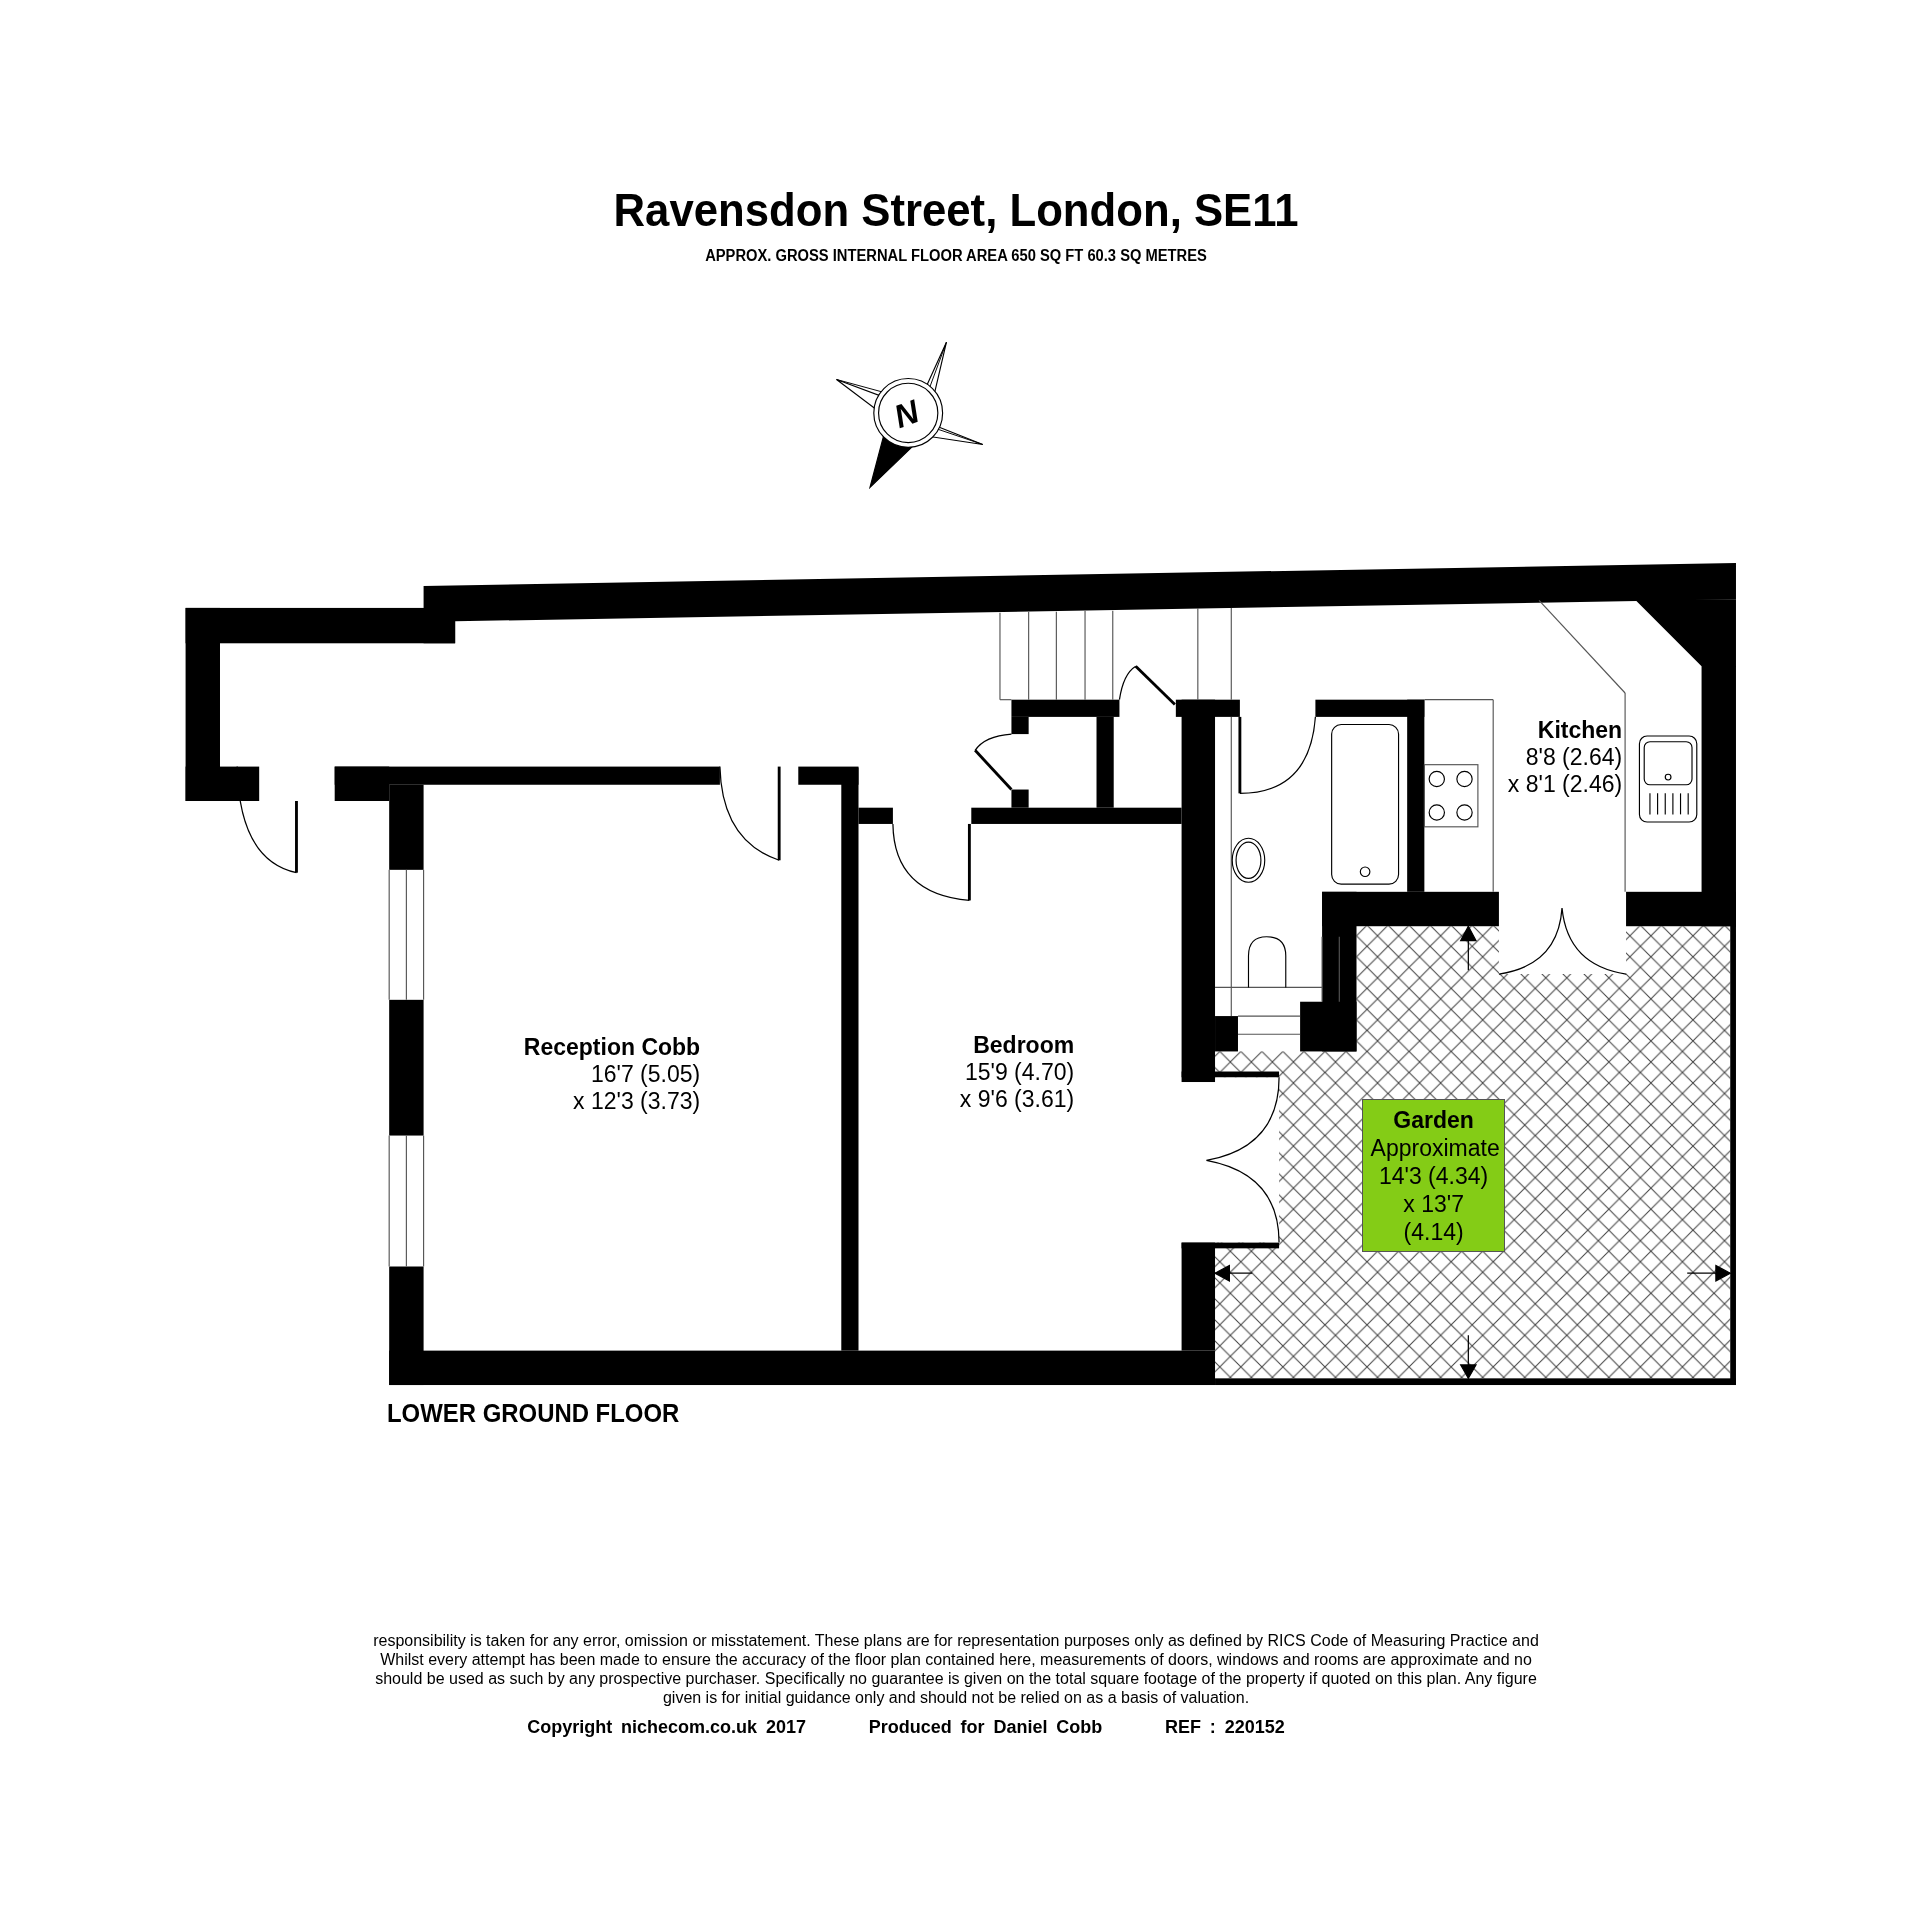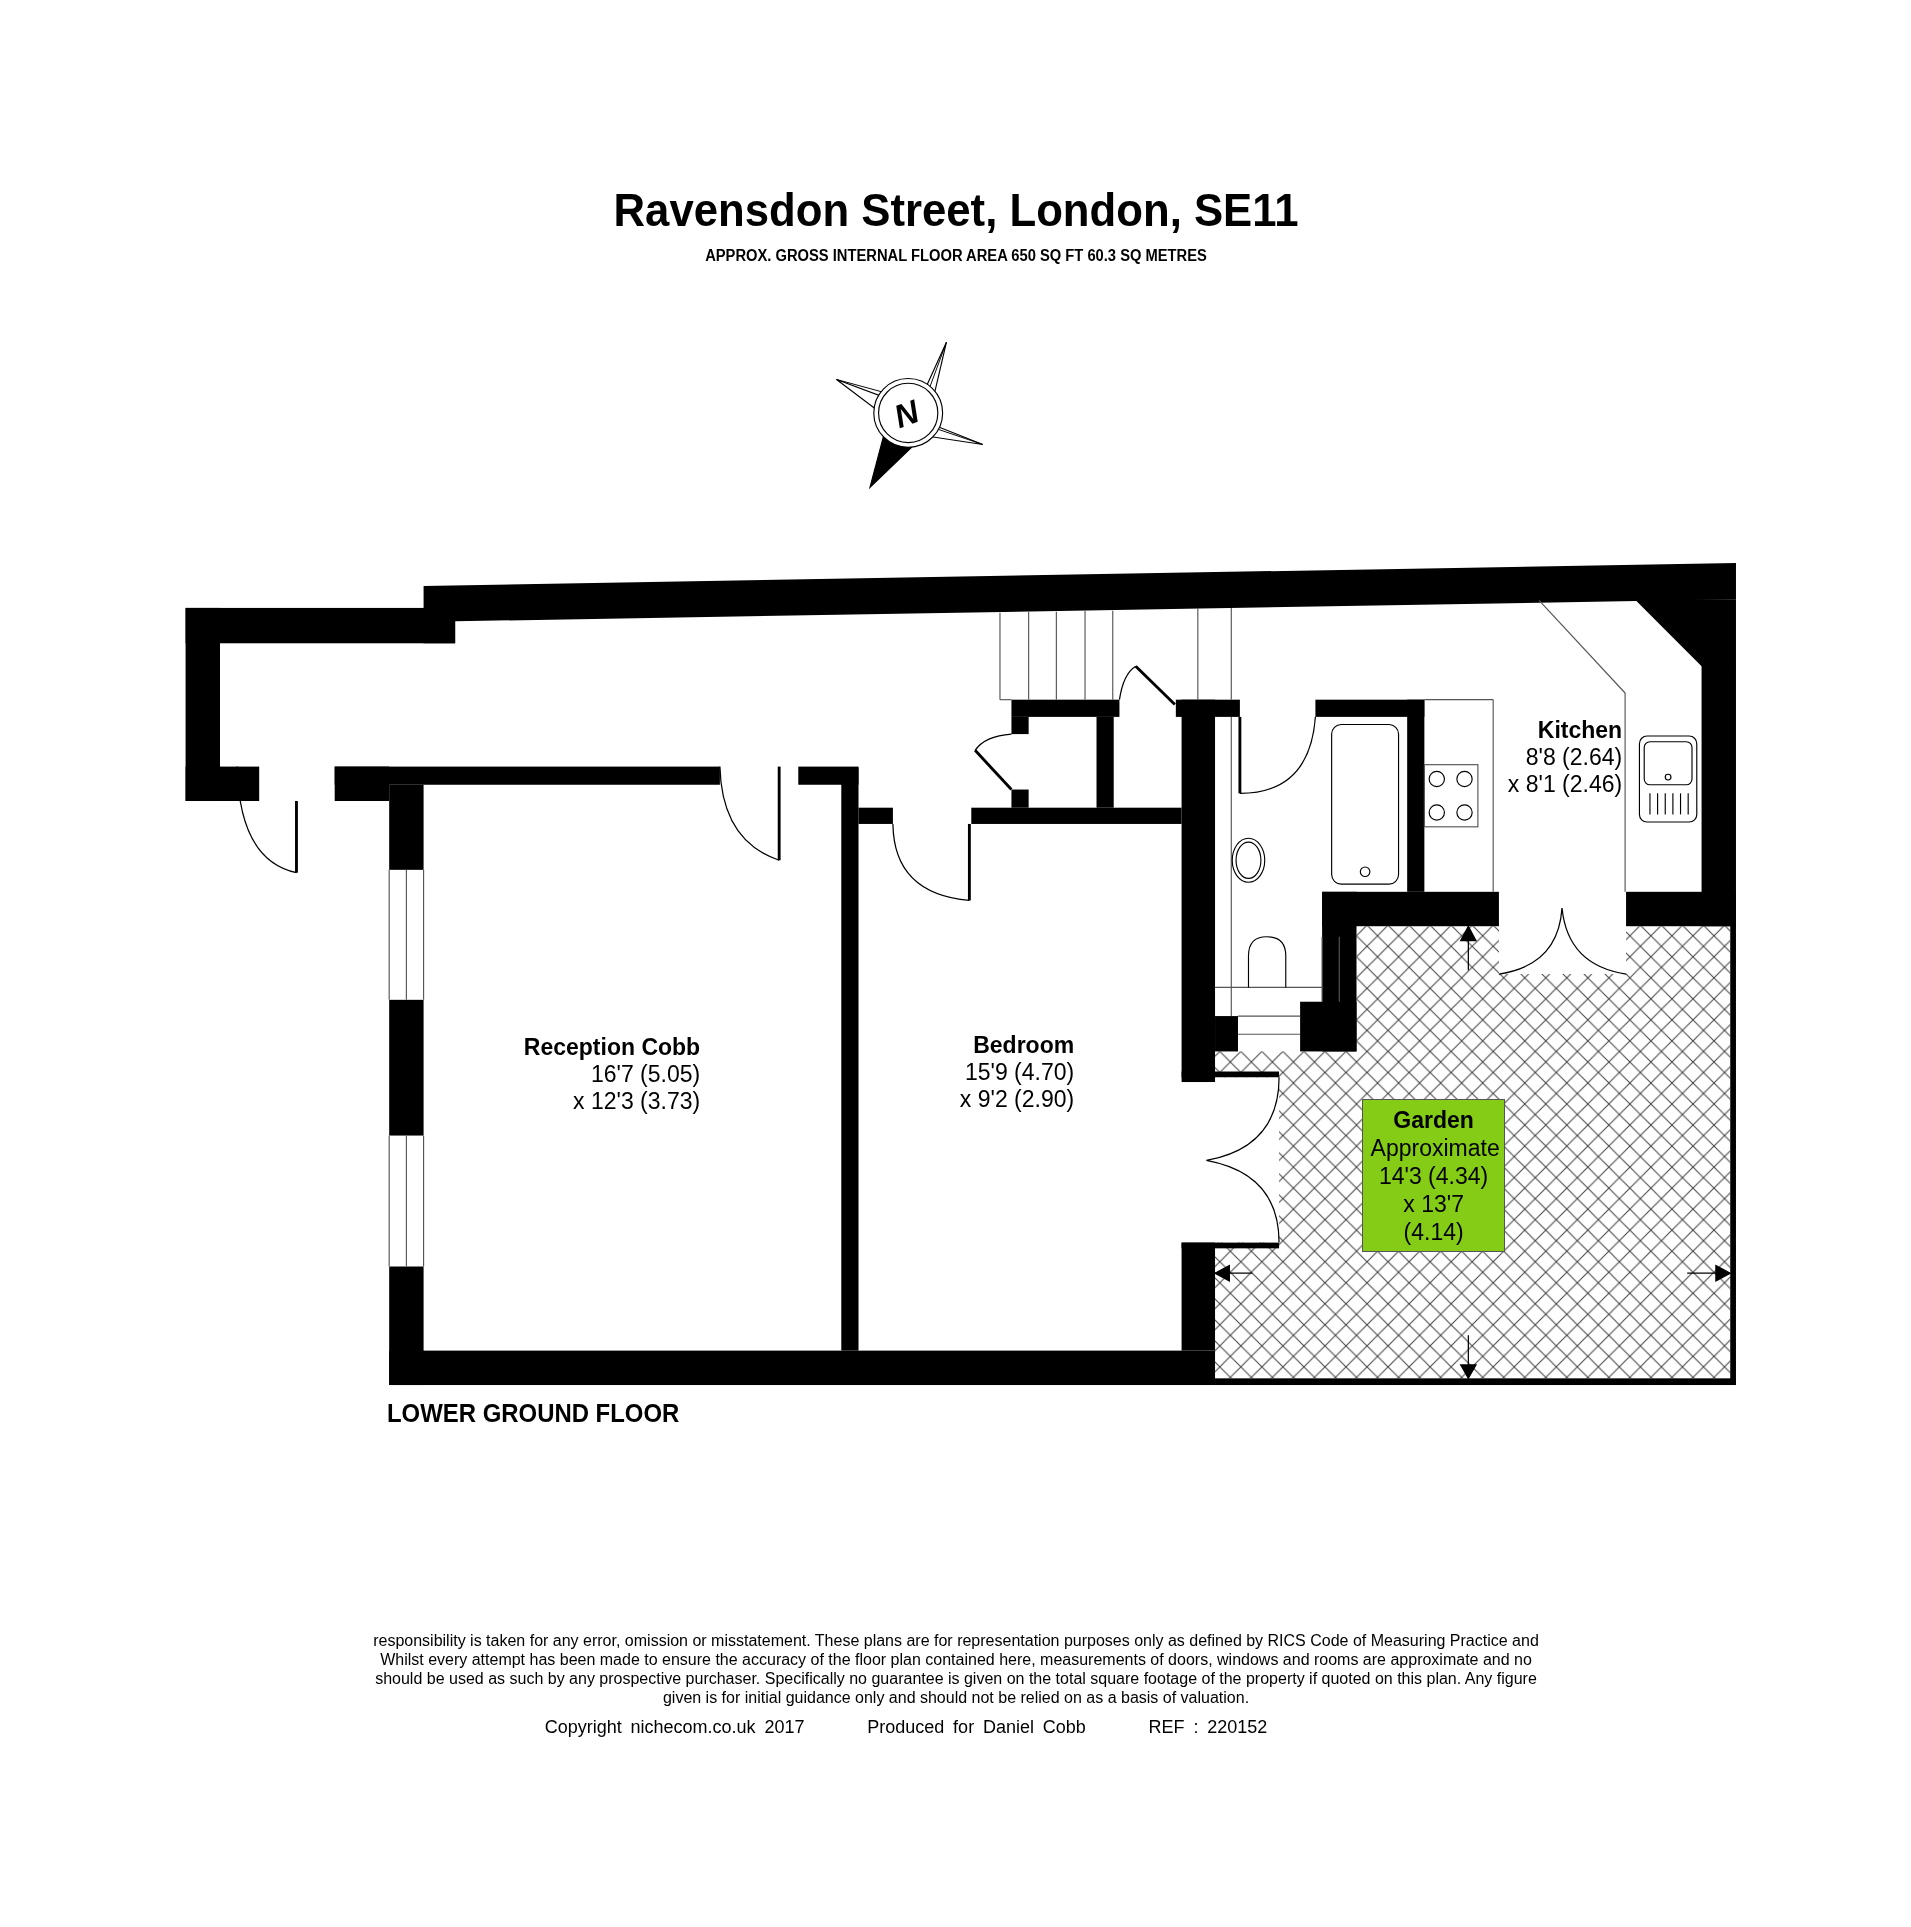--- a/index.html
+++ b/index.html
@@ -18,21 +18,21 @@
   .garden-box { position: absolute; background: #84cc16; border: 1px solid #555;
                 text-align: center; font-size: 23px; line-height: 28px; padding: 5.7px 7.6px; }
   .garden-box .name { font-weight: bold; display: block; }
   .garden-box span { display: block; }
   .floor-label { position: absolute; left: 387px; top: 1398px; font-weight: bold; font-size: 26px;
                  transform: scaleX(0.92); transform-origin: 0 0; }
   .disclaimer { position: absolute; left: 287px; width: 1338px; top: 1631px; text-align: center;
                 font-size: 16px; line-height: 19px; }
   .disclaimer span { display: block; }
   .credits { position: absolute; left: 0; width: 1812px; top: 1717px; text-align: center;
-             font-weight: normal; font-size: 18px; word-spacing: 3.8px; }
+             font-weight: bold; font-size: 18px; word-spacing: 3.8px; }
   .credits span { display: inline-block; margin: 0 27px; }
 </style>
 </head>
 <body>
 
 <div class="title">Ravensdon Street, London, SE11</div>
 <div class="subtitle">APPROX. GROSS INTERNAL FLOOR AREA 650 SQ FT 60.3 SQ METRES</div>
 
 <svg class="plan" width="1912" height="1927" viewBox="0 0 2000 2016" xmlns="http://www.w3.org/2000/svg">
   <defs>
@@ -191,21 +191,21 @@
 </svg>
 
 <div class="room-label" style="left:612px; top:1034px;">
   <span class="name">Reception Cobb</span>
   <span>16'7 (5.05)</span>
   <span>x 12'3 (3.73)</span>
 </div>
 <div class="room-label" style="left:1017px; top:1032px;">
   <span class="name">Bedroom</span>
   <span>15'9 (4.70)</span>
-  <span>x 9'2 (2.90)</span>
+  <span>x 9'6 (3.61)</span>
 </div>
 <div class="room-label" style="left:1565px; top:717px;">
   <span class="name">Kitchen</span>
   <span>8'8 (2.64)</span>
   <span>x 8'1 (2.46)</span>
 </div>
 <div class="garden-box" style="left:1362px; top:1099px; width:126px;">
   <span class="name">Garden</span>
   <span>Approximate</span>
   <span>14'3 (4.34)</span>

